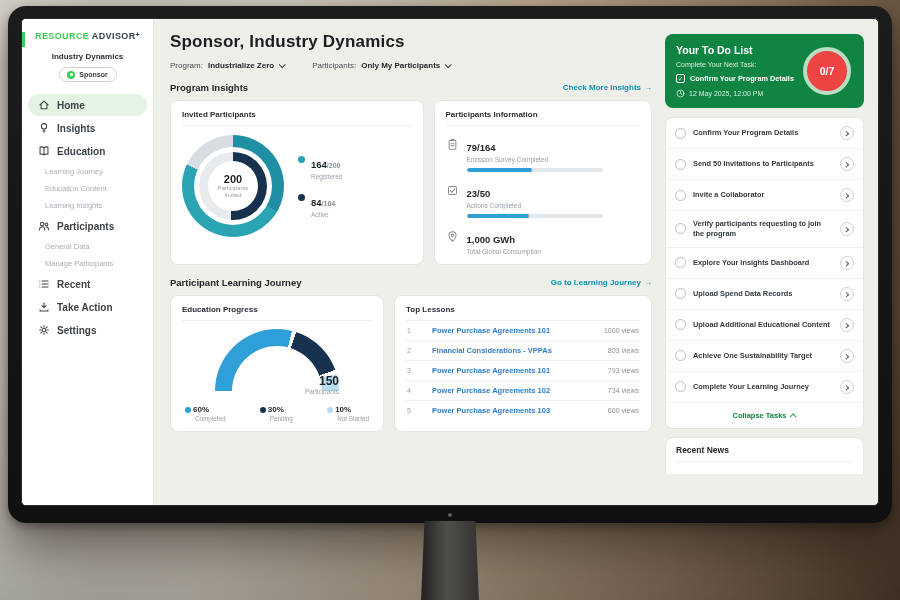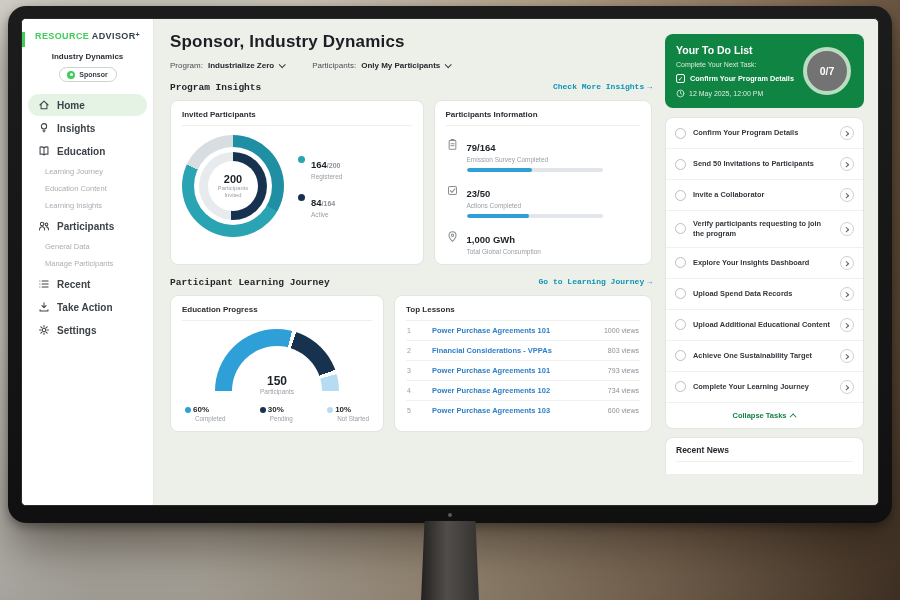--- a/index.html
+++ b/index.html
@@ -51,21 +51,21 @@
 
   
   .main { flex:1 1 auto; padding:13px 10px 0 16px; min-width:0; }
   .welcome { font-size:17px; font-weight:bold; color:#1b1f24; letter-spacing:0.2px; }
   .filters { display:flex; gap:28px; margin-top:9px; align-items:center; }
   .filter { display:flex; align-items:center; gap:5px; cursor:pointer; }
   .filter-label { font-size:8px; color:#4a4f55; }
   .filter-value { font-size:8px; font-weight:bold; color:#24282c; }
   .chev-down { display:inline-block; width:5px; height:5px; border-right:1.3px solid #3a3f44;
     border-bottom:1.3px solid #3a3f44; transform:rotate(45deg) translateY(-1px); }
-  .sect-head { display:flex; justify-content:space-between; margin:12px 0 7px;font-family:Liberation Mono, monospace; }
+  .sect-head { display:flex; justify-content:space-between; align-items:center; margin:12px 0 7px; }
   .sect-title { font-size:9.5px; font-weight:bold; color:#23272b; }
   .sect-link { font-size:8px; font-weight:bold; color:#0d94b6; cursor:pointer; }
   .sect-link .arr { margin-left:3px; }
 
   .card { background:#fff; border:1px solid #e2e5e0; border-radius:8px; padding:9px 11px; }
   .card-title { font-size:8px; font-weight:bold; color:#2a2e33; padding-bottom:6px;
     border-bottom:1px solid #eef0ec; }
   .cards-row { display:flex; gap:10px; }
   .invited-card { flex:1.18; }
   .info-card { flex:1; }
@@ -100,21 +100,21 @@
   .bar { width:136px; height:4px; border-radius:2px; background:#e2e6ea; margin-top:5px; overflow:hidden; }
   .bar-fill { height:100%; border-radius:2px; background:#2f9fd8; }
 
   
   .edu-card { width:214px; flex:0 0 214px; }
   .gauge { position:relative; width:124px; height:66px; overflow:hidden; margin:8px auto 0; }
   .gauge-arc { position:absolute; top:0; left:0; width:124px; height:124px; border-radius:50%;
     background:conic-gradient(from 270deg, #2f9fd8 0 104deg, #ffffff 104deg 108deg,
       #16324f 108deg 160deg, #ffffff 160deg 164deg, #b6dcf2 164deg 180deg, rgba(0,0,0,0) 180deg); }
   .gauge-arc::after { content:""; position:absolute; inset:17px; border-radius:50%; background:#fff; }
-  .gauge-center { position:absolute; left:0; right:0; bottom:0; text-align:center; }
+  .gauge-center { position:absolute; left:0; right:0; bottom:0; text-align:right; }
   .gauge-center .v { font-size:12px; font-weight:bold; color:#1d2226; }
   .gauge-center .l { font-size:6.5px; color:#9aa0a6; }
   .gauge-legend { display:flex; justify-content:space-between; margin-top:10px; padding:0 3px; }
   .gl-item .top { display:flex; align-items:center; gap:2px; }
   .gl-dot { width:6px; height:6px; border-radius:50%; }
   .gl-dot.blue { background:#2f9fd8; } .gl-dot.navy { background:#16324f; } .gl-dot.light { background:#b6dcf2; }
   .gl-val { font-size:8px; font-weight:bold; color:#1d2226; }
   .gl-lab { font-size:6.3px; color:#9aa0a6; margin-left:10px; margin-top:1px; }
 
   
@@ -132,21 +132,21 @@
     display:grid; grid-template-columns:1fr 50px; grid-column-gap:6px; align-items:center; }
   .todo-left { min-width:0; }
   .todo-title { font-size:10.5px; font-weight:bold; }
   .todo-sub { font-size:7px; color:#d6ecd9; margin-top:5px; }
   .todo-next { display:flex; align-items:center; gap:5px; margin-top:6px; }
   .todo-check { width:9px; height:9px; border:1.2px solid #fff; border-radius:2px; flex:0 0 9px;
     display:flex; align-items:center; justify-content:center; font-size:6.5px; color:#fff; }
   .todo-next-label { font-size:7.3px; font-weight:bold; }
   .todo-due { display:flex; align-items:center; gap:4px; margin-top:6px; font-size:7px; color:#d9eedd; }
   .todo-badge { width:48px; height:48px; border-radius:50%; border:4px solid #b9ddc0;
-    background:#737373; display:flex; align-items:center; justify-content:center;
+    background:#ef4444; display:flex; align-items:center; justify-content:center;
     font-size:10.5px; font-weight:bold; color:#fff; }
 
   .tasks-card { background:#fff; border:1px solid #e2e5e0; border-radius:8px; margin-top:9px; overflow:hidden; }
   .task-row { display:flex; align-items:center; gap:7px; padding:8px 9px;
     border-bottom:1px solid #eff1ee; cursor:pointer; }
   .task-check { width:11px; height:11px; border:1px solid #b9bfc6; border-radius:50%; flex:0 0 11px; }
   .task-label { flex:1; font-size:7.4px; font-weight:bold; color:#33383d; line-height:1.35; }
   .task-go { width:14px; height:14px; border:1px solid #ccd1d5; border-radius:50%; flex:0 0 14px;
     display:flex; align-items:center; justify-content:center; }
   .chev-right { width:4px; height:4px; border-right:1.2px solid #555b61; border-bottom:1.2px solid #555b61;

